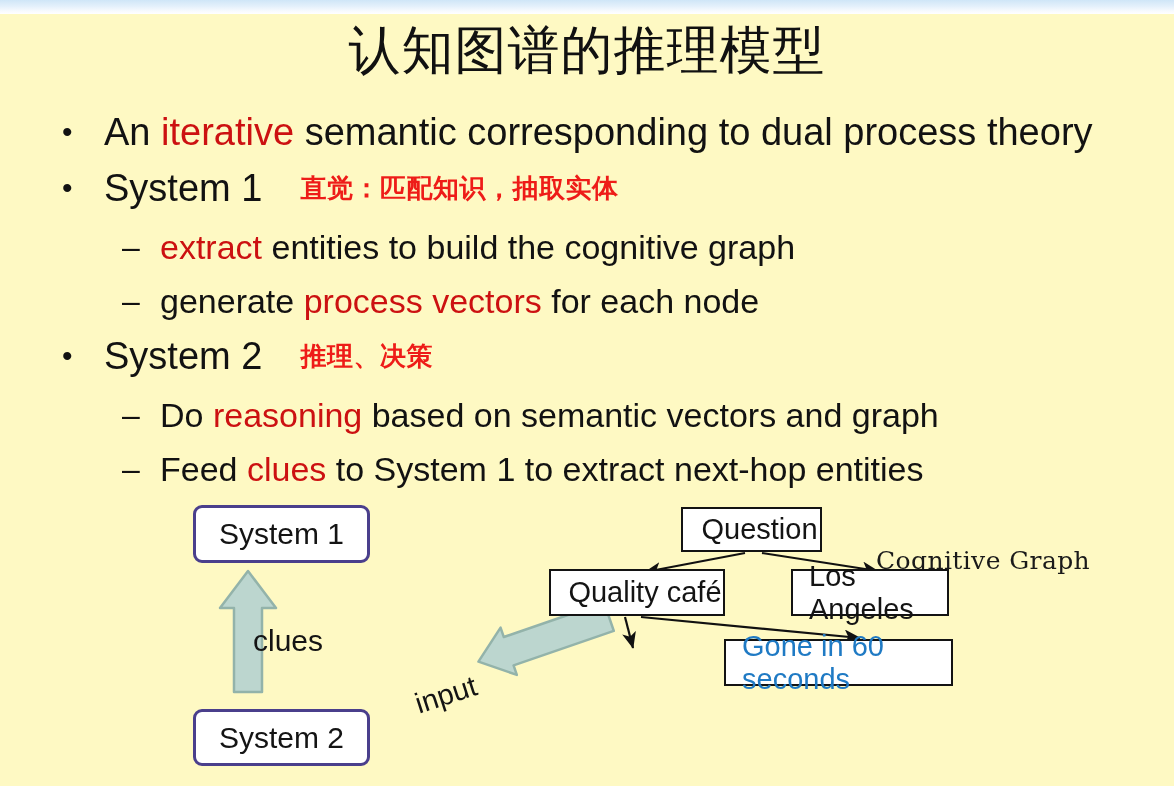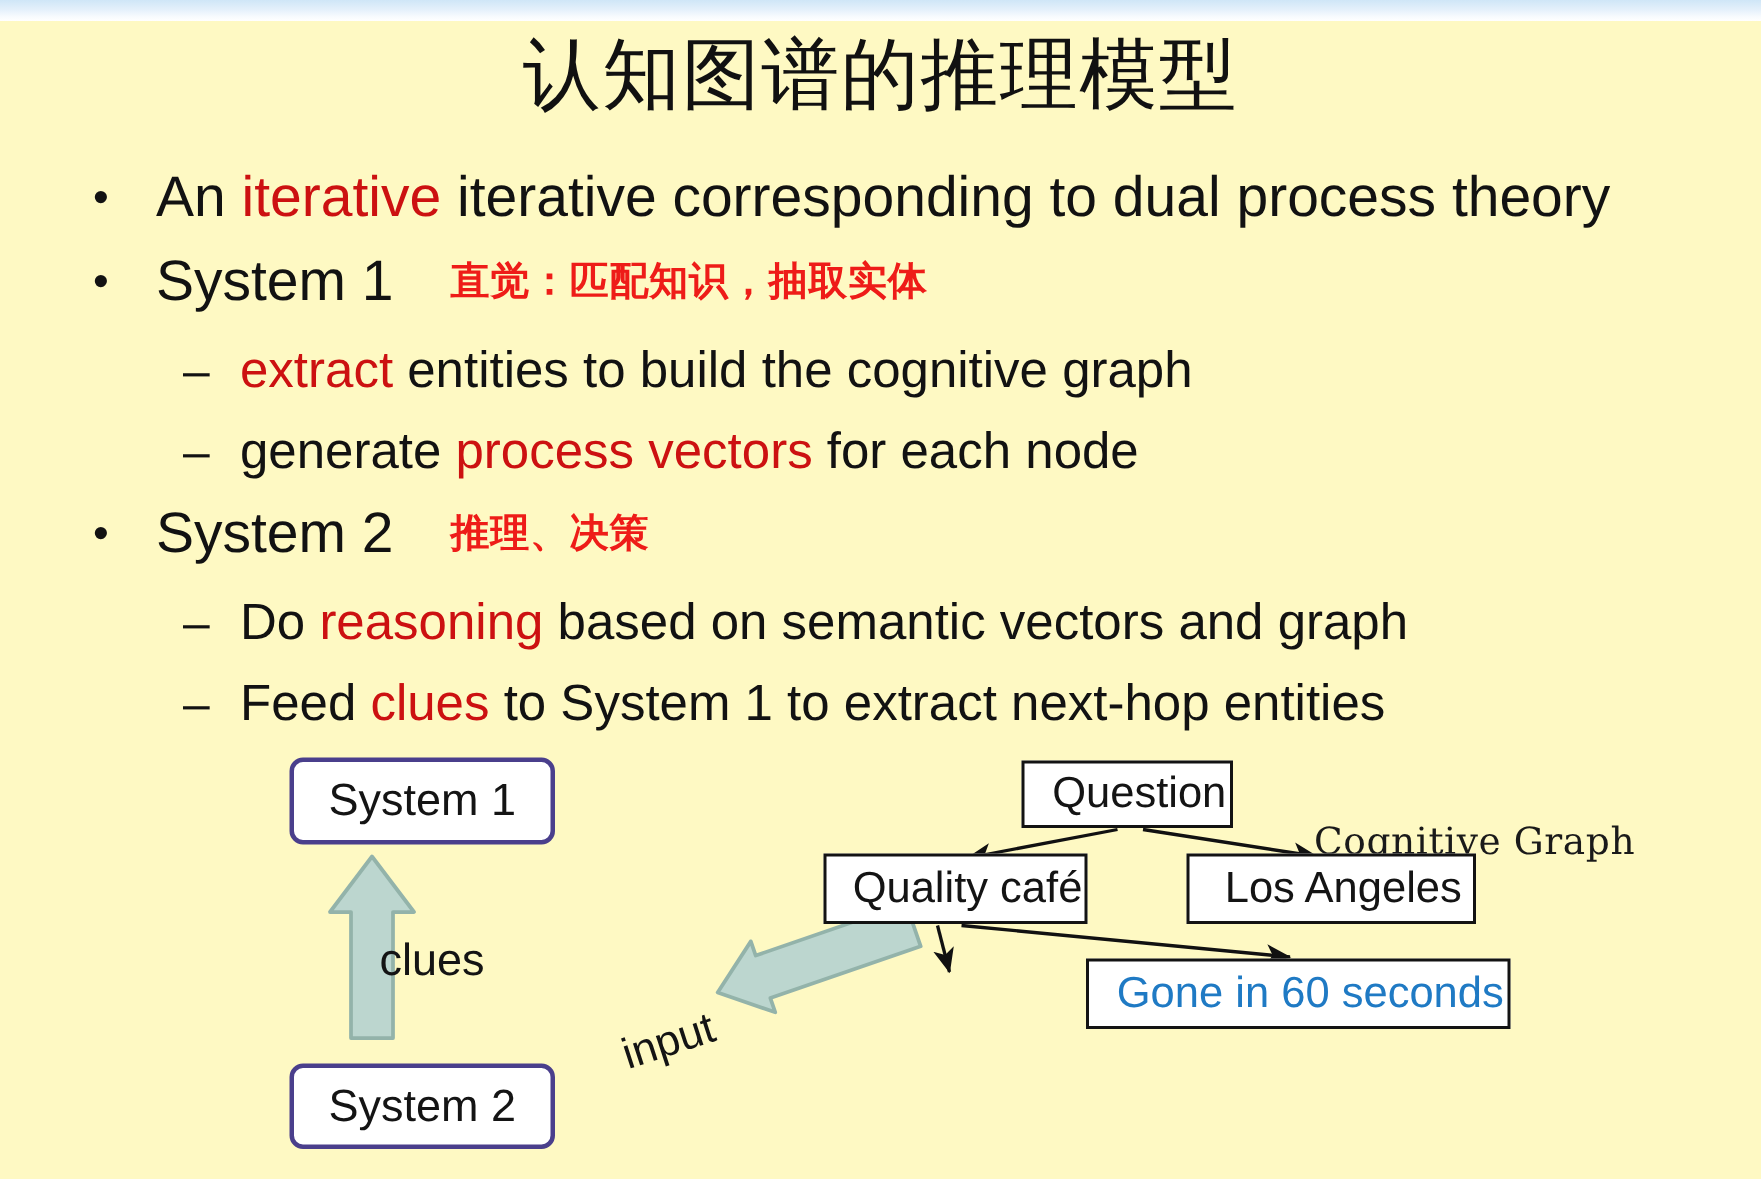--- a/index.html
+++ b/index.html
@@ -151,41 +151,41 @@
     display: flex;
     align-items: center;
     justify-content: center;
     font-size: 29px;
     color: #141414;
     pointer-events: auto;
     padding-left: 16px;
   }
   #g-question     { left: 681px; top: 507px; width: 141px; height: 45px; }
   #g-quality-cafe { left: 549px; top: 569px; width: 176px; height: 47px; }
-  #g-los-angeles  { left: 791px; top: 569px; width: 193px; height: 47px; }
+  #g-los-angeles  { left: 791px; top: 569px; width: 158px; height: 47px; }
   #g-old-school   { left: 549px; top: 651px; width: 160px; height: 49px; }
-  #g-gone-60      { left: 724px; top: 639px; width: 283px; height: 47px; }
+  #g-gone-60      { left: 724px; top: 639px; width: 229px; height: 47px; }
   #g-old-school   { color: #ee1111; }
   #g-gone-60      { color: #1f7ac4; }
 
   svg.arrows { position: absolute; left: 0; top: 0; width: 1174px; height: 786px; }
 </style>
 </head>
 <body>
 
 <div id="slide">
 
   <div class="top-band"></div>
 
   <div class="slide-title">认知图谱的推理模型</div>
 
   <div class="bullets">
 
     <div class="b1">
-      <span class="dot">•</span><span>An </span><span class="red">iterative</span><span> iterative corresponding to dual process theory</span>
+      <span class="dot">•</span><span>An </span><span class="red">iterative</span><span> semantic corresponding to dual process theory</span>
     </div>
 
     <div class="b1">
       <span class="dot">•</span><span>System 1</span><span class="cn-note">直觉：匹配知识，抽取实体</span>
     </div>
 
     <div class="b2">
       <span class="dash">–</span><span class="red">extract</span><span> entities to build the cognitive graph</span>
     </div>
 

